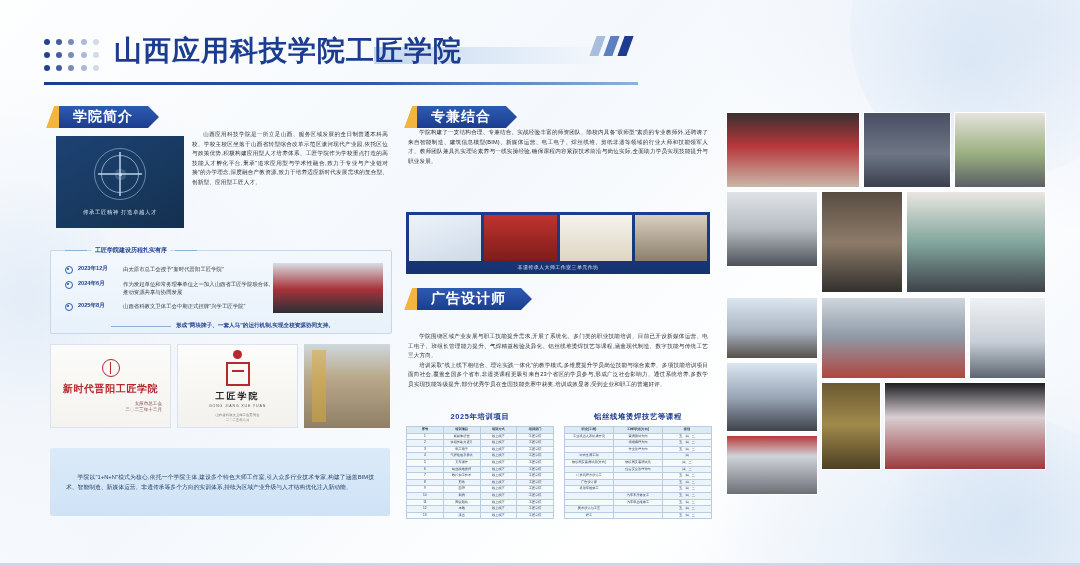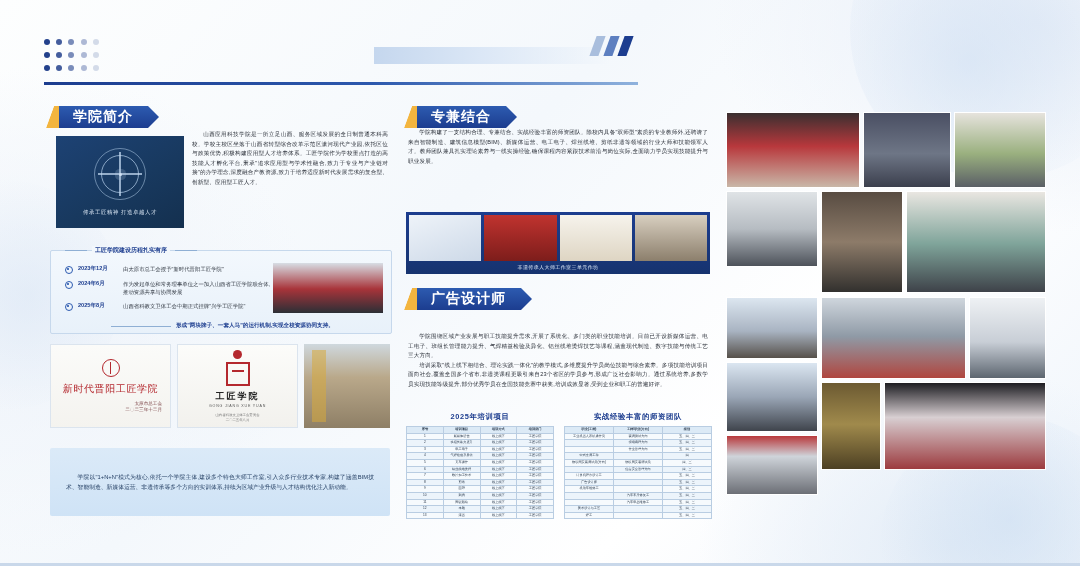--- a/index.html
+++ b/index.html
@@ -91,21 +91,21 @@
             background:linear-gradient(180deg,#d7dde4 0%,#a8343a 52%,#2b2f36 100%);}
   .tl-foot{position:absolute;left:60px;right:8px;bottom:3px;display:flex;align-items:center;gap:5px;}
   .tl-foot .ln{flex:0 0 60px;height:.8px;background:#8fafd4;}
   .tl-foot span{font-size:5.6px;color:#1c3d8f;font-weight:600;white-space:nowrap;}
 
   .plaques{position:absolute;left:50px;top:344px;width:340px;height:84px;display:flex;gap:6px;}
   .plq{flex:1;border:.6px solid #dbe4ee;display:flex;flex-direction:column;align-items:center;justify-content:center;}
   .plq1{background:linear-gradient(180deg,#fbfbf9,#f4f3ef);}
   .plq1 .seal{width:16px;height:16px;border-radius:50%;border:1.6px solid #b4282e;position:relative;}
   .plq1 .seal::after{content:"";position:absolute;left:50%;top:2px;bottom:2px;width:1.4px;margin-left:-.7px;background:#b4282e;}
-  .plq1 .nm{margin-top:5px;font-size:10px;font-weight:400;color:#b4282e;letter-spacing:.6px;}
+  .plq1 .nm{margin-top:5px;font-size:10px;font-weight:700;color:#b4282e;letter-spacing:.6px;}
   .plq1 .sub{margin-top:5px;align-self:flex-end;margin-right:8px;font-size:4.6px;color:#7a4044;line-height:6px;text-align:right;}
   .plq2{background:linear-gradient(180deg,#fcfcfa,#f2f1ed);}
   .plq2 .seal{width:9px;height:9px;border-radius:50%;background:#b4282e;margin-bottom:3px;}
   .plq2 .glyph{width:20px;height:20px;border:2.4px solid #b4282e;position:relative;}
   .plq2 .glyph::after{content:"";position:absolute;left:4px;right:4px;top:6px;height:2.4px;background:#b4282e;}
   .plq2 .nm{margin-top:4px;font-size:9px;font-weight:700;color:#222;letter-spacing:2px;}
   .plq2 .py{font-size:3.6px;color:#555;letter-spacing:.8px;margin-top:1px;}
   .plq2 .sub{margin-top:5px;font-size:3.4px;color:#777;line-height:4.6px;text-align:center;}
   .plq3{flex:0 0 86px;background:linear-gradient(180deg,#cfd8de 0%,#b9a88a 40%,#8e7f66 100%);border:none;position:relative;}
   .plq3::after{content:"";position:absolute;left:8px;top:6px;width:14px;bottom:6px;background:rgba(215,170,60,.55);}
@@ -164,20 +164,21 @@
         <i></i>
         <i></i>
         <i></i>
       <i></i>
         <i></i>
         <i></i>
         <i></i>
         <i></i>
     </div>
     <div class="h-fade"></div>
+    <div class="h-title">山西应用科技学院工匠学院</div>
     <div class="slashes">
         <b></b>
         <b></b>
         <b></b>
       </div>
     <div class="h-rule"></div>
   </div>
 
   <div class="sec" style="left:50px;top:106px;">
     <div class="flag"></div>
@@ -371,21 +372,21 @@
             <tr>
               <td>13</td>
               <td>漆器</td>
               <td>线上线下</td>
               <td>工匠学院</td>
             </tr>
           </tbody>
       </table>
     </div>
     <div class="tbl-wrap">
-      <div class="tbl-title">实战经验丰富的师资团队</div>
+      <div class="tbl-title">铝丝线堆烫焊技艺等课程</div>
       <table>
         <thead>
             <tr id="tr-head">
               <th>职业(工种)</th>
               <th>工种/职业(方向)</th>
               <th>级别</th>
             </tr>
           </thead>
         <tbody id="tr-body">
             <tr>

